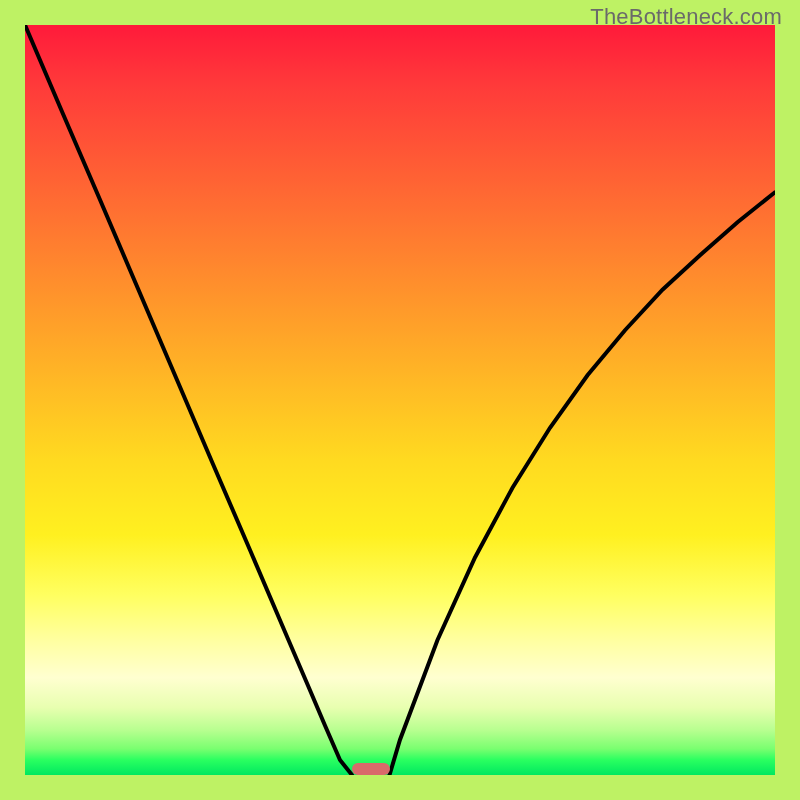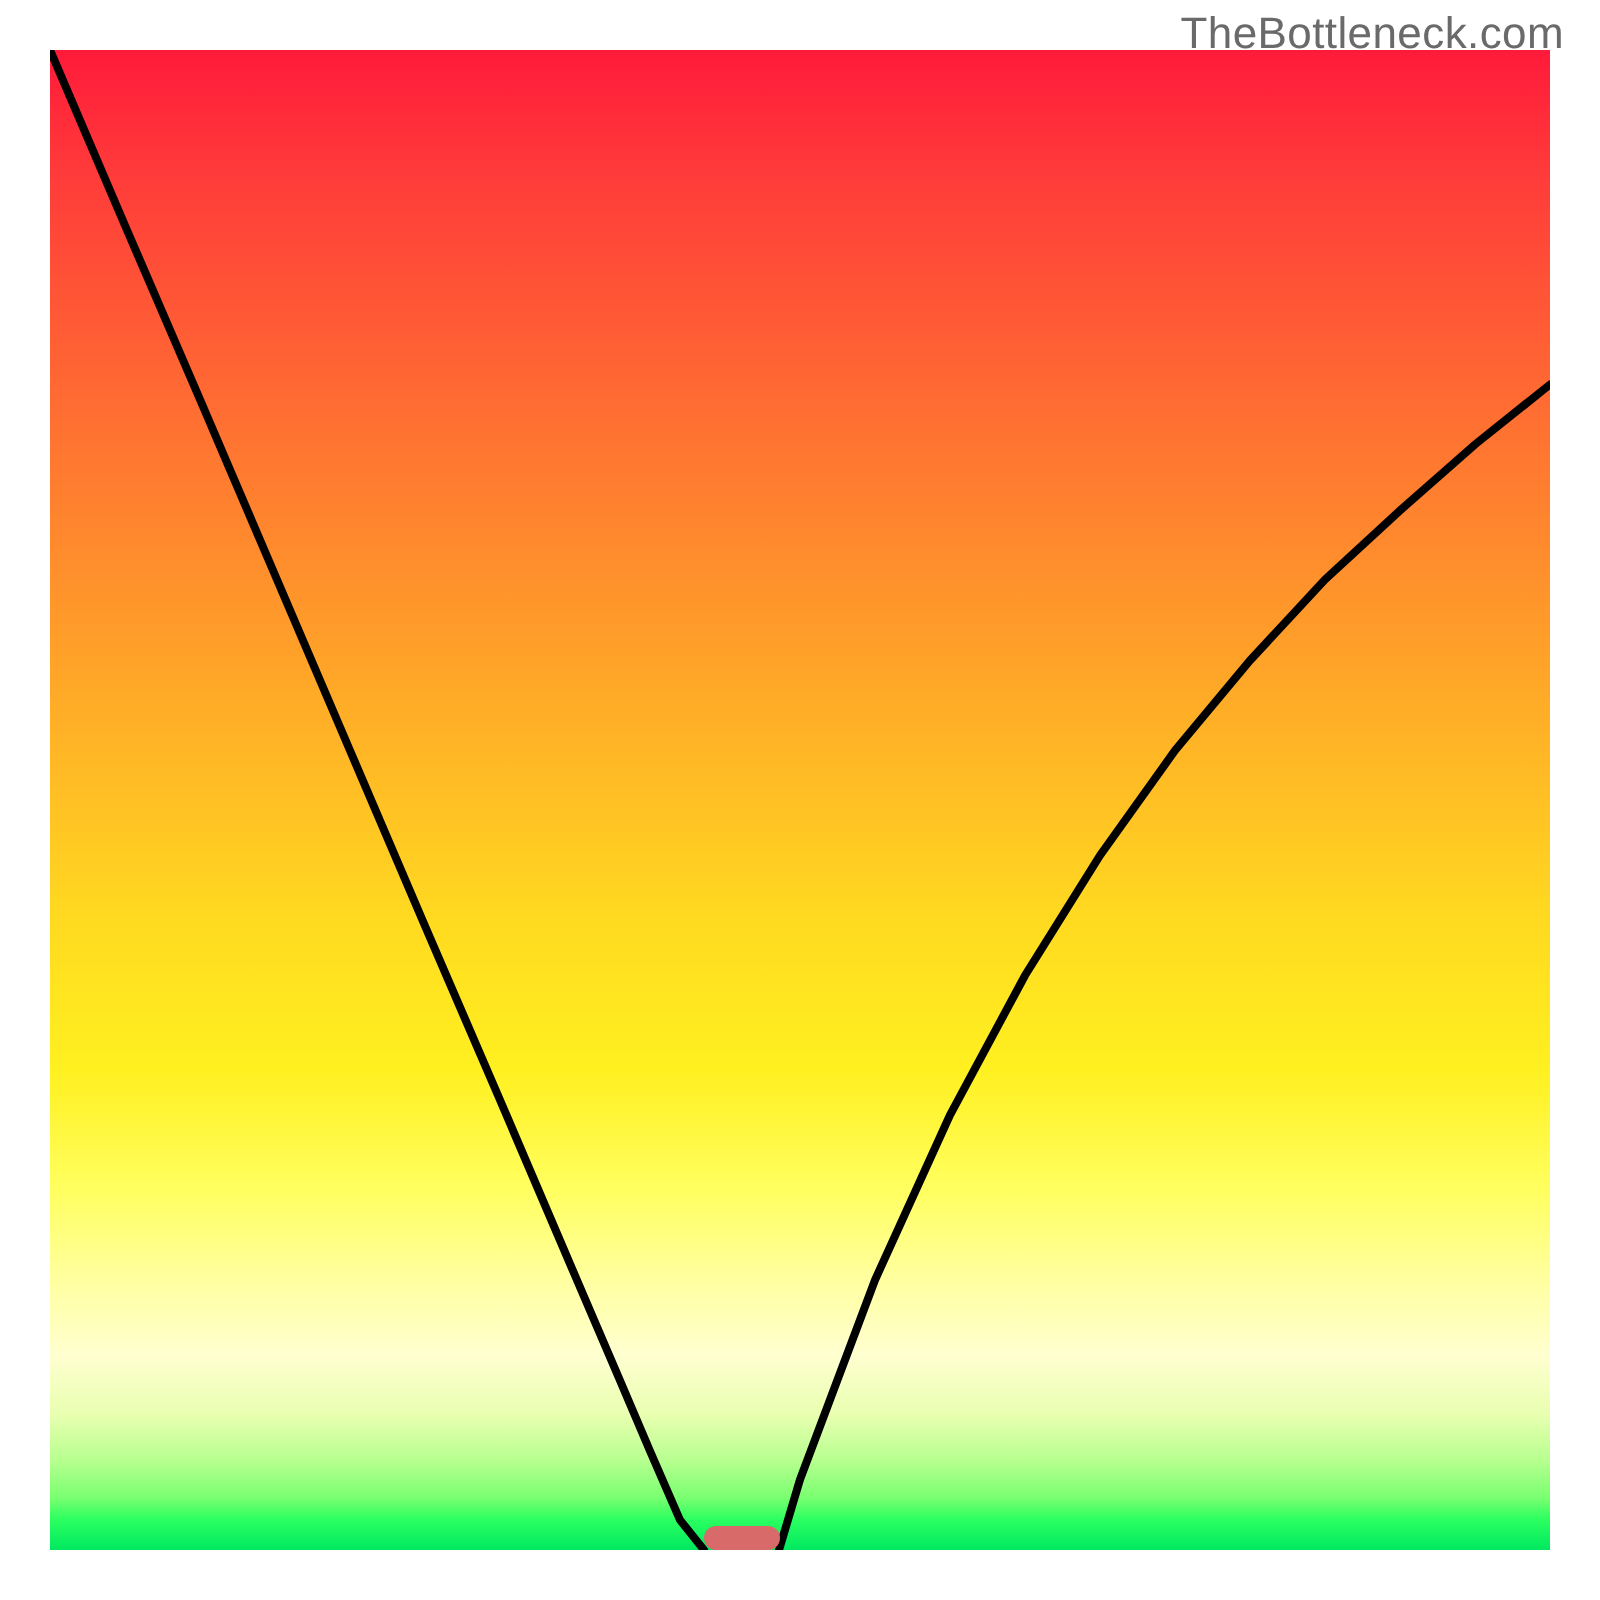--- a/index.html
+++ b/index.html
@@ -1,21 +1,21 @@
 <!DOCTYPE html>
 <html><head>
 <meta charset="utf-8">
 <style>
   * { margin: 0; padding: 0; box-sizing: border-box; }
   html, body { width: 800px; height: 800px; overflow: hidden; background: #000; }
   .frame {
     position: relative;
     width: 800px;
     height: 800px;
-    background: #ffffff;
+    background: #bef264;
   }
   .plot-area {
     position: absolute;
     left: 25px;
     top: 25px;
     width: 750px;
     height: 750px;
     background: linear-gradient(to bottom,
       #ff1a3a 0%,
       #ff3a3a 8%,

